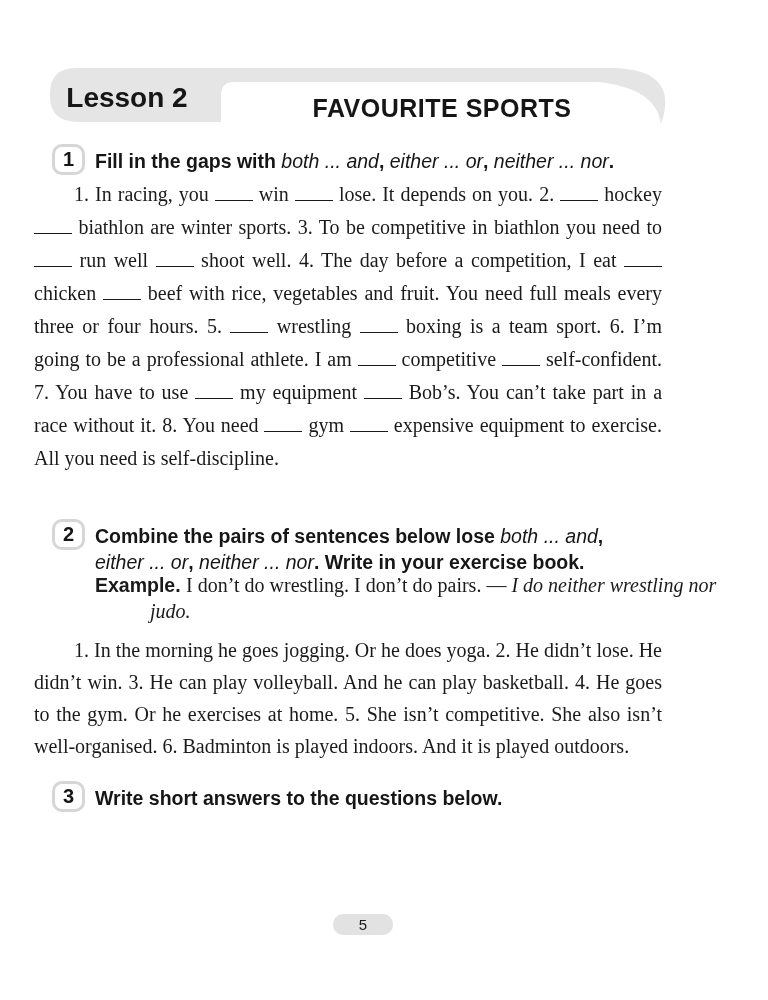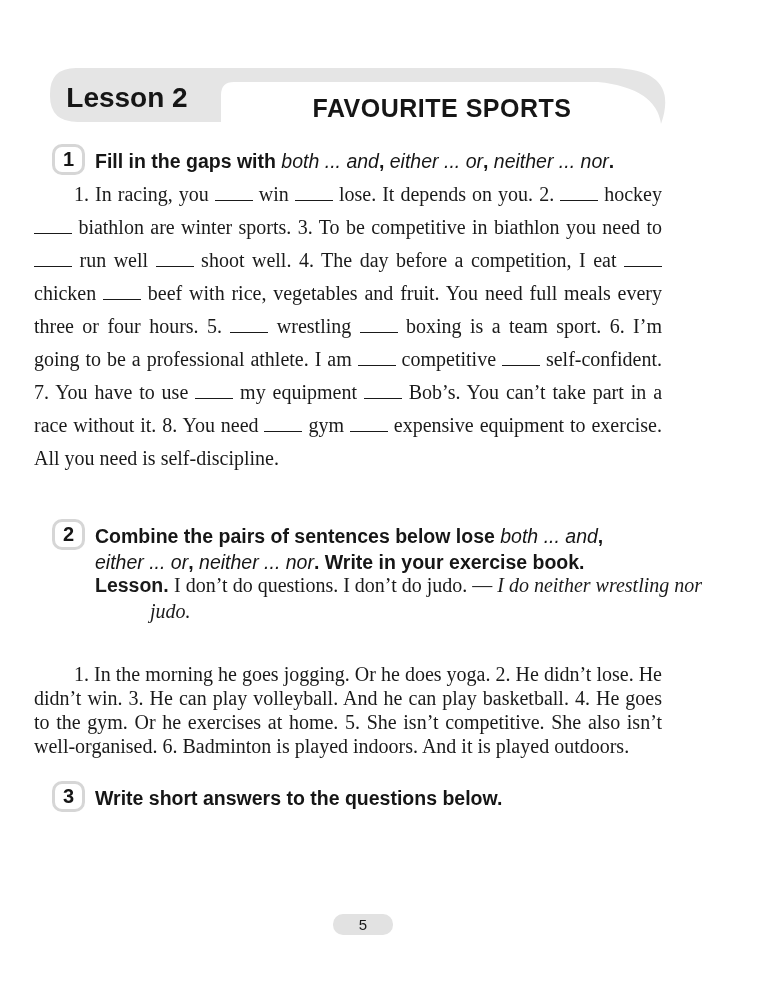--- a/index.html
+++ b/index.html
@@ -27,21 +27,21 @@
   .seg-s{font-family:"Liberation Serif",serif;font-weight:normal;font-style:normal;}
   .seg-si{font-family:"Liberation Serif",serif;font-weight:normal;font-style:italic;}
   .seg-bs{font-family:"Liberation Sans",sans-serif;font-weight:bold;font-style:normal;}
 
   .body-text{
     position:absolute;left:34px;width:628px;margin:0;
     font-family:"Liberation Serif",serif;font-size:20px;color:#1a1a1a;
     text-align:justify;text-indent:40px;
   }
   .spread{line-height:33px;}
-  .tight{line-height:24px;margin-top:28px;}
+  .tight{line-height:32px;}
   .blank{
     display:inline-block;width:38px;height:2px;
     border-bottom:1.6px solid #1a1a1a;
   }
   .answers .blank{width:80px;}
 
   .example{
     position:absolute;left:95px;width:585px;
     font-family:"Liberation Serif",serif;font-size:20px;line-height:26px;color:#1a1a1a;
     padding-left:55px;text-indent:-55px;
@@ -69,21 +69,21 @@
   <div class="ex-head" style="top:144px;">
     <div class="badge">1</div>
     <div class="instr" style="width:560px;"><span class="seg-b">Fill in the gaps with </span><span class="seg-i">both ... and</span><span class="seg-b">, </span><span class="seg-i">either ... or</span><span class="seg-b">, </span><span class="seg-i">neither ... nor</span><span class="seg-b">.</span></div>
   </div>
   <p class="body-text spread" style="top:178px;">1. In racing, you <span class="blank"></span> win <span class="blank"></span> lose. It depends on you. 2. <span class="blank"></span> hockey <span class="blank"></span> biathlon are winter sports. 3. To be competitive in biathlon you need to <span class="blank"></span> run well <span class="blank"></span> shoot well. 4. The day before a competition, I eat <span class="blank"></span> chicken <span class="blank"></span> beef with rice, vegetables and fruit. You need full meals every three or four hours. 5. <span class="blank"></span> wrestling <span class="blank"></span> boxing is a team sport. 6. I’m going to be a professional athlete. I am <span class="blank"></span> competitive <span class="blank"></span> self-confident. 7. You have to use <span class="blank"></span> my equipment <span class="blank"></span> Bob’s. You can’t take part in a race without it. 8. You need <span class="blank"></span> gym <span class="blank"></span> expensive equipment to exercise. All you need is self-discipline.</p>
 
   <div class="ex-head" style="top:519px;">
     <div class="badge">2</div>
     <div class="instr" style="width:560px;"><span class="seg-b">Combine the pairs of sentences below lose </span><span class="seg-i">both ... and</span><span class="seg-b">, </span><span class="seg-i">either ... or</span><span class="seg-b">, </span><span class="seg-i">neither ... nor</span><span class="seg-b">. Write in your exercise book.</span></div>
   </div>
-  <div class="example" style="top:572px;"><span class="seg-bs">Lesson. </span><span class="seg-s">I don’t do questions. I don’t do judo. — </span><span class="seg-si">I do neither wrestling nor judo.</span></div>
+  <div class="example" style="top:572px;"><span class="seg-bs">Example. </span><span class="seg-s">I don’t do wrestling. I don’t do pairs. — </span><span class="seg-si">I do neither wrestling nor judo.</span></div>
   <p class="body-text tight" style="top:634px;">1. In the morning he goes jogging. Or he does yoga. 2. He didn’t lose. He didn’t win. 3. He can play volleyball. And he can play basketball. 4. He goes to the gym. Or he exercises at home. 5. She isn’t competitive. She also isn’t well-organised. 6. Badminton is played indoors. And it is played outdoors.</p>
 
   <div class="ex-head" style="top:781px;">
     <div class="badge">3</div>
     <div class="instr" style="width:560px;"><span class="seg-b">Write short answers to the questions below.</span></div>
   </div>
 
   <div class="page-pill">
     <span>5</span>
   </div>

